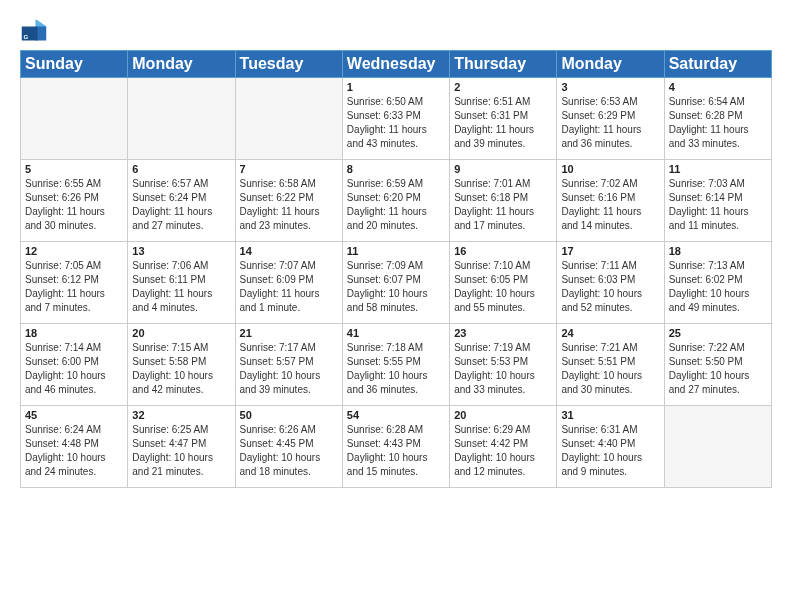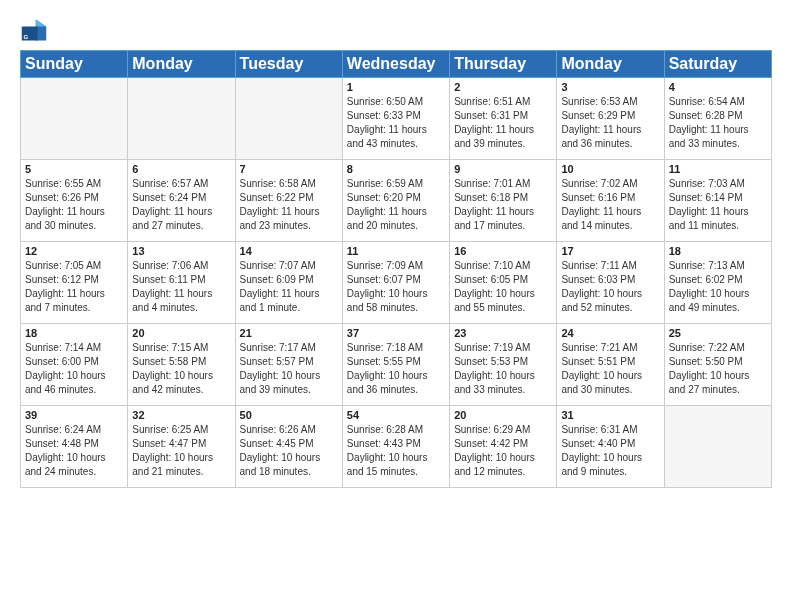--- a/index.html
+++ b/index.html
@@ -214,39 +214,39 @@
           </td>
           <td>
             <span class="day-num">20</span>
             <div class="day-info">Sunrise: 7:15 AM<br>Sunset: 5:58 PM<br>Daylight: 10 hours<br>and 42 minutes.</div>
           </td>
           <td>
             <span class="day-num">21</span>
             <div class="day-info">Sunrise: 7:17 AM<br>Sunset: 5:57 PM<br>Daylight: 10 hours<br>and 39 minutes.</div>
           </td>
           <td>
-            <span class="day-num">37</span>
+            <span class="day-num">41</span>
             <div class="day-info">Sunrise: 7:18 AM<br>Sunset: 5:55 PM<br>Daylight: 10 hours<br>and 36 minutes.</div>
           </td>
           <td>
             <span class="day-num">23</span>
             <div class="day-info">Sunrise: 7:19 AM<br>Sunset: 5:53 PM<br>Daylight: 10 hours<br>and 33 minutes.</div>
           </td>
           <td>
             <span class="day-num">24</span>
             <div class="day-info">Sunrise: 7:21 AM<br>Sunset: 5:51 PM<br>Daylight: 10 hours<br>and 30 minutes.</div>
           </td>
           <td>
             <span class="day-num">25</span>
             <div class="day-info">Sunrise: 7:22 AM<br>Sunset: 5:50 PM<br>Daylight: 10 hours<br>and 27 minutes.</div>
           </td>
         </tr>
         <tr>
           <td>
-            <span class="day-num">39</span>
+            <span class="day-num">45</span>
             <div class="day-info">Sunrise: 6:24 AM<br>Sunset: 4:48 PM<br>Daylight: 10 hours<br>and 24 minutes.</div>
           </td>
           <td>
             <span class="day-num">32</span>
             <div class="day-info">Sunrise: 6:25 AM<br>Sunset: 4:47 PM<br>Daylight: 10 hours<br>and 21 minutes.</div>
           </td>
           <td>
             <span class="day-num">50</span>
             <div class="day-info">Sunrise: 6:26 AM<br>Sunset: 4:45 PM<br>Daylight: 10 hours<br>and 18 minutes.</div>
           </td>

